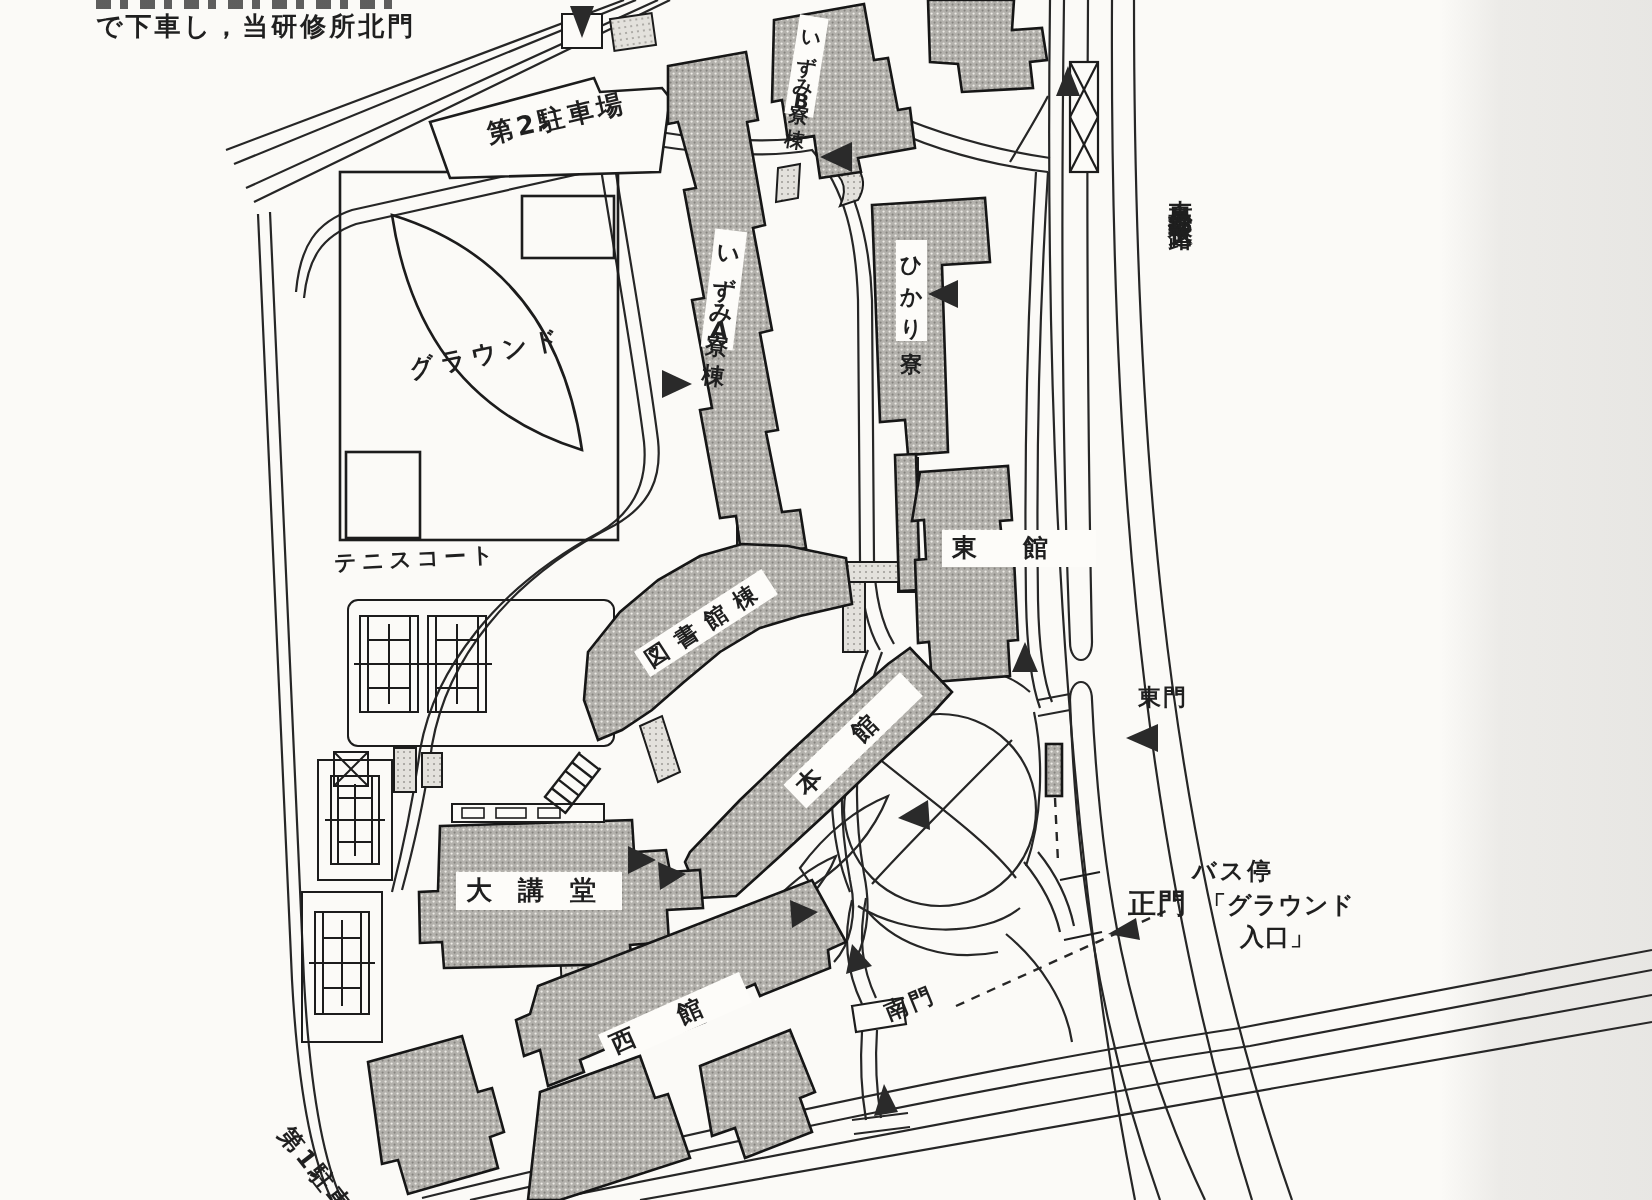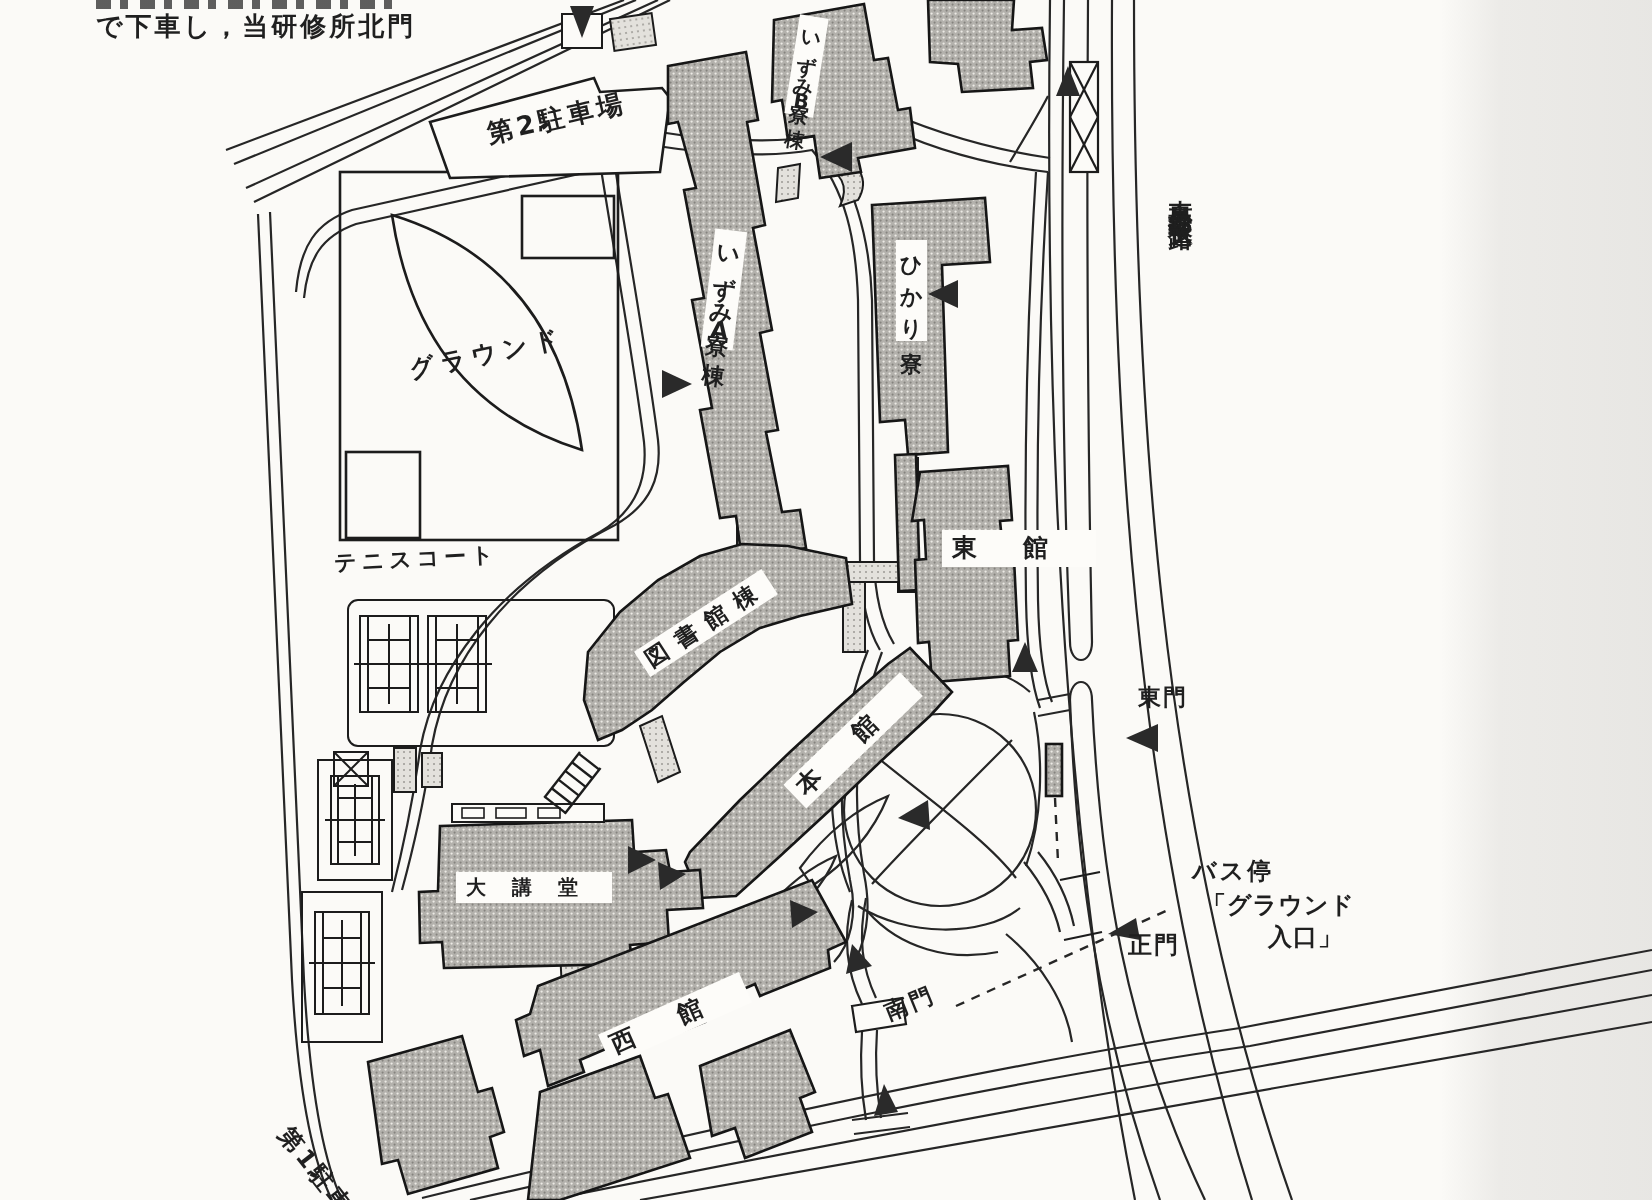--- a/index.html
+++ b/index.html
@@ -259,32 +259,32 @@
   <div class="lbl v onbldg" style="left:708px;top:230px;font-size:23px;letter-spacing:2px;transform:rotate(7deg);">いずみ寮A棟</div>
 
   <div class="lbl v onbldg" style="left:896px;top:240px;font-size:22px;letter-spacing:6px;">ひかり寮</div>
 
   <div class="lbl onbldg" style="left:942px;top:530px;font-size:25px;letter-spacing:46px;padding:4px 2px 4px 10px;text-align:center;">東館</div>
 
   <div class="lbl onbldg" style="left:630px;top:608px;font-size:23px;letter-spacing:12px;transform:rotate(-33deg);padding:2px 6px;">図書館棟</div>
 
   <div class="lbl onbldg" style="left:772px;top:724px;font-size:25px;letter-spacing:52px;transform:rotate(-44deg);padding:2px 0 2px 8px;">本館</div>
 
-  <div class="lbl onbldg" style="left:456px;top:872px;font-size:20px;letter-spacing:26px;padding:4px 8px 4px 10px;">大講堂</div>
+  <div class="lbl onbldg" style="left:456px;top:872px;font-size:26px;letter-spacing:26px;padding:4px 0 4px 10px;">大講堂</div>
 
   <div class="lbl onbldg" style="left:598px;top:1002px;font-size:25px;letter-spacing:48px;transform:rotate(-24deg);padding:2px 0 2px 8px;">西館</div>
 
   <div class="lbl v" style="left:1166px;top:180px;font-size:24px;letter-spacing:4px;">東京外郭環状道路</div>
 
   <div class="lbl" style="left:1138px;top:660px;font-size:23px;letter-spacing:2px;margin-top:24px;">東門</div>
 
-  <div class="lbl" style="left:1128px;top:932px;font-size:24px;letter-spacing:2px;">正門</div>
+  <div class="lbl" style="left:1128px;top:888px;font-size:28px;letter-spacing:2px;">正門</div>
 
   <div class="lbl" style="left:1192px;top:858px;font-size:24px;letter-spacing:3px;">バス停</div>
   <div class="lbl" style="left:1202px;top:892px;font-size:24px;letter-spacing:1px;">「グラウンド</div>
-  <div class="lbl" style="left:1240px;top:924px;font-size:24px;letter-spacing:1px;margin-left:28px;">入口」</div>
+  <div class="lbl" style="left:1240px;top:924px;font-size:24px;letter-spacing:1px;">入口」</div>
 
   <div class="lbl" style="left:884px;top:990px;font-size:23px;letter-spacing:3px;transform:rotate(-22deg);">南門</div>
 
   <div class="lbl" style="left:294px;top:1122px;font-size:24px;letter-spacing:4px;transform:rotate(52deg);transform-origin:left top;">第1駐車場</div>
 
   <div class="scan-shade"></div>
 </div>
 
 </body></html>

